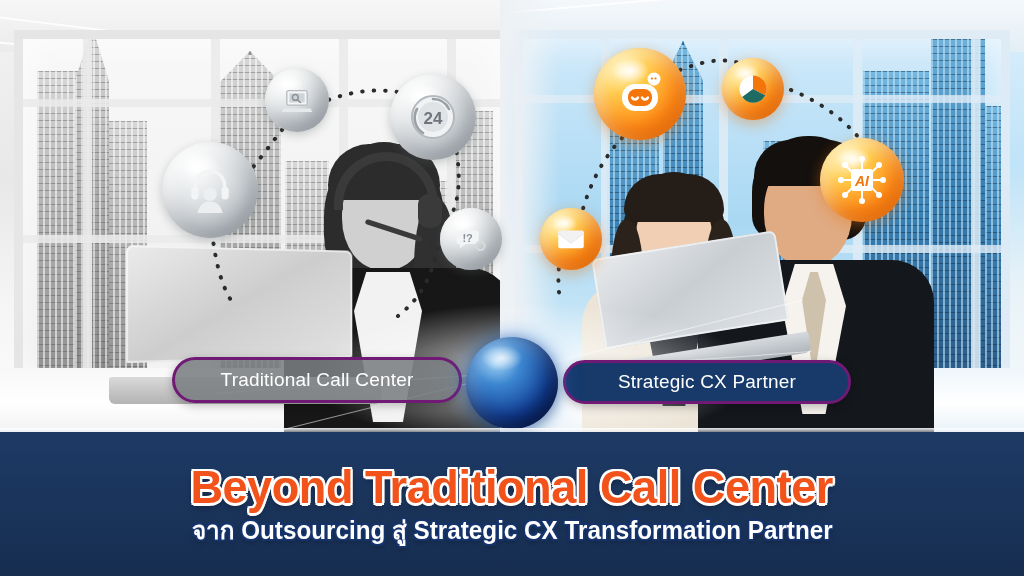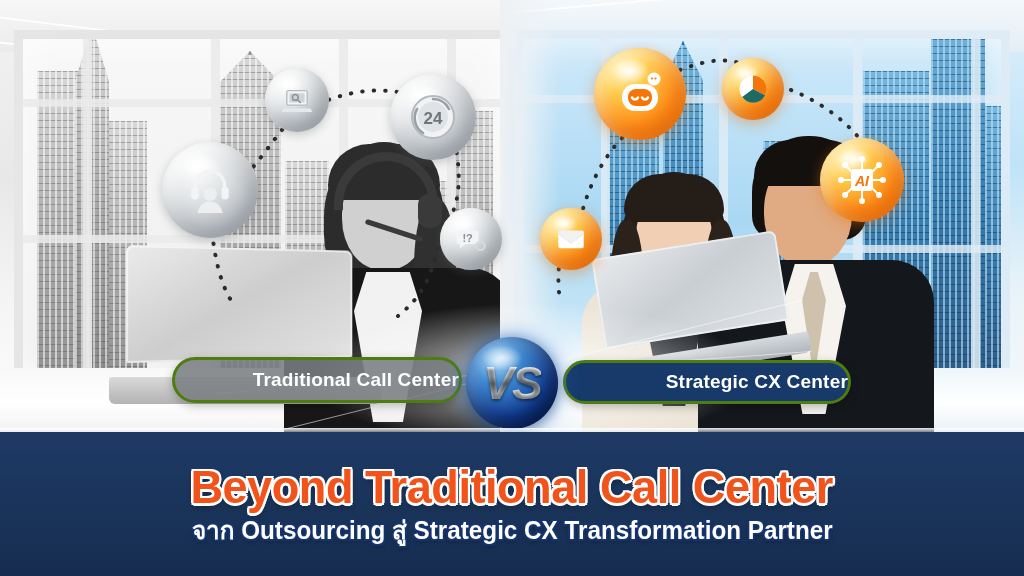--- a/index.html
+++ b/index.html
@@ -285,24 +285,24 @@
   }
   #vs-badge .vs-glare{
     position:absolute; left:16%; top:9%; width:46%; height:28%;
     background: radial-gradient(ellipse at center, rgba(255,255,255,.75) 0%, rgba(255,255,255,0) 70%);
     border-radius:50%;
   }
 
   
   .pill{
     position:absolute; z-index:55;
-    display:flex; align-items:center; justify-content:flex-end;
+    display:flex; align-items:center; justify-content:center;
     border-radius: 999px;
-    border: 3px solid #4d7c0f;
-    color:#ffffff; font-weight:700;
+    border: 3px solid #701a75;
+    color:#ffffff; font-weight:400;
     box-shadow: 0 3px 10px rgba(0,0,0,.25);
     white-space:nowrap;
   }
   #pill-left{
     left:172px; top:357px; width:290px; height:46px;
     background: rgba(122,126,130,.88);
     font-size:19px; letter-spacing:.2px;
   }
   #pill-right{
     left:563px; top:360px; width:288px; height:44px;
@@ -638,26 +638,25 @@
     <div class="centre-glow"></div>
     <div class="ray" style="left:512px; top:372px; width:300px; transform:rotate(-14deg);"></div>
     <div class="ray" style="left:512px; top:372px; width:300px; transform:rotate(-4deg);"></div>
     <div class="ray" style="left:512px; top:372px; width:300px; transform:rotate(166deg);"></div>
     <div class="ray" style="left:512px; top:372px; width:300px; transform:rotate(176deg);"></div>
 
     <div class="pill" id="pill-left">
       <span>Traditional Call Center</span>
     </div>
     <div class="pill" id="pill-right">
-      <span>Strategic CX Center</span>
+      <span>Strategic CX Partner</span>
     </div>
 
     <div id="vs-badge">
       <span class="vs-glare"></span>
-      <span class="vs-text">VS</span>
     </div>
 
   </div>
 
 
   <div id="band-top-edge"></div>
   <div id="band">
     <div id="headline">Beyond Traditional Call Center</div>
     <div id="subheadline">จาก Outsourcing สู่ Strategic CX Transformation Partner</div>
   </div>

